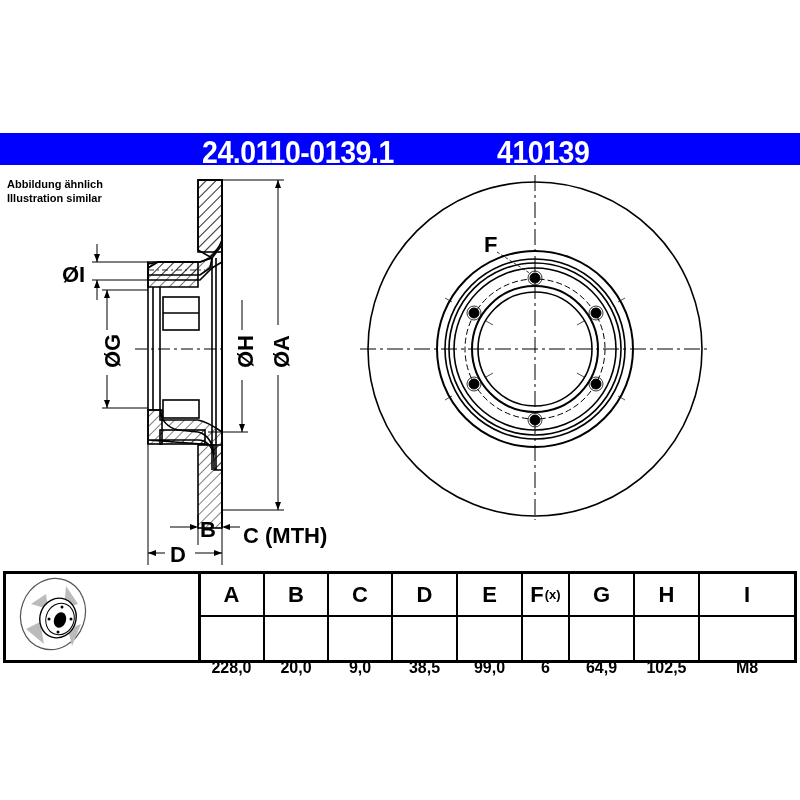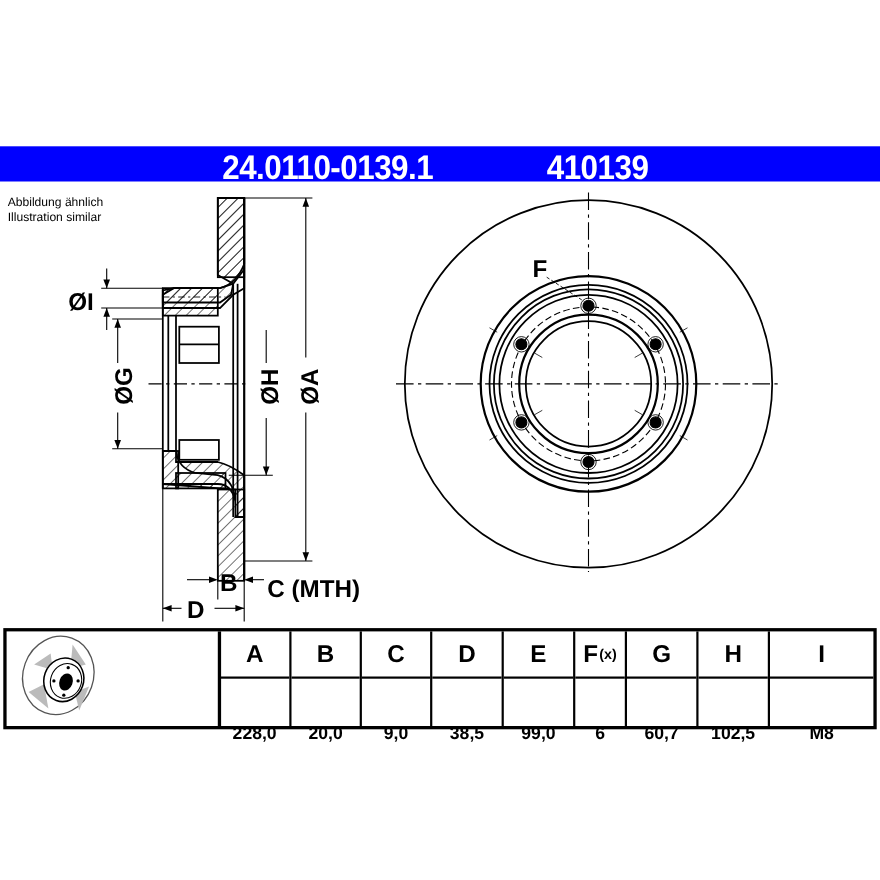--- a/index.html
+++ b/index.html
@@ -2,21 +2,21 @@
 <html><head>
 <meta charset="utf-8">
 <style>
   html, body { margin:0; padding:0; background:#ffffff; }
   body { width:800px; height:800px; position:relative; overflow:hidden;
          font-family:"Liberation Sans", sans-serif; color:#000; }
   .banner { position:absolute; left:0; top:133px; width:800px; height:32px;
             background:#0000ff; color:#fff; }
   .banner .pn { position:absolute; top:2px; font-size:31px; font-weight:bold;
                 letter-spacing:-0.5px; transform:scaleX(0.92); transform-origin:left top; }
-  .caption { position:absolute; left:7px; top:177px; font-size:11px; font-weight:normal; line-height:14px; }
+  .caption { position:absolute; left:7px; top:177px; font-size:11px; font-weight:bold; line-height:14px; }
   .drawing { position:absolute; left:0; top:0; }
   .spec-table { position:absolute; left:3px; top:571px; width:794px; height:92px;
                 border:3px solid #000; box-sizing:border-box; }
   .thumb-cell { position:absolute; left:0; top:0; width:192px; height:86px; border-right:3px solid #000; }
   .col { position:absolute; top:0; height:86px; border-right:2px solid #000; box-sizing:border-box; }
   .col:last-child { border-right:none; }
   .col .hdr { height:43px; border-bottom:2px solid #000; box-sizing:border-box;
               display:flex; align-items:center; justify-content:center;
               font-size:22px; font-weight:bold; }
   .col .val { height:43px; display:flex; align-items:center; justify-content:center;
@@ -212,21 +212,21 @@
   </div>
   <div class="col" style="left:517px;width:47px;">
     <div class="hdr">
       <span>F</span>
         <span class="sub">(x)</span>
     </div>
     <div class="val">6</div>
   </div>
   <div class="col" style="left:564px;width:65px;">
     <div class="hdr">G</div>
-    <div class="val">60,7</div>
+    <div class="val">64,9</div>
   </div>
   <div class="col" style="left:629px;width:65px;">
     <div class="hdr">H</div>
     <div class="val">102,5</div>
   </div>
   <div class="col" style="left:694px;width:94px;">
     <div class="hdr">I</div>
     <div class="val">M8</div>
   </div>
 </div>

